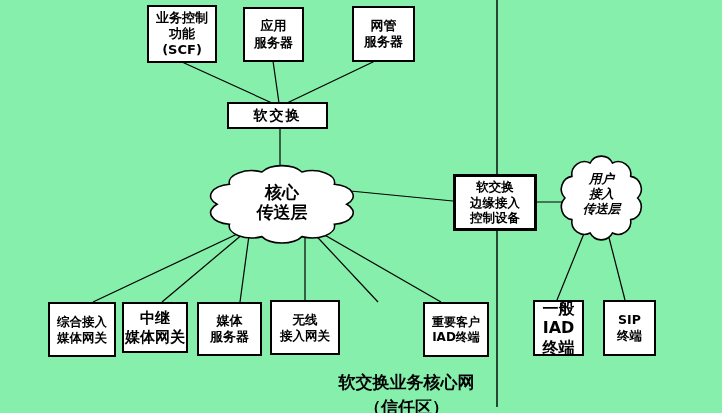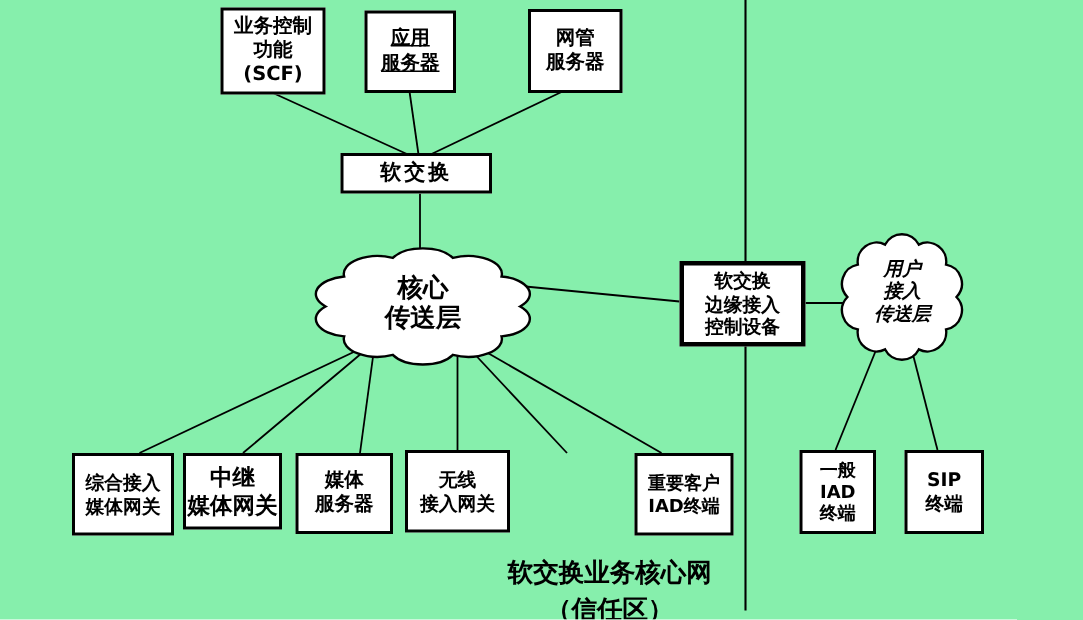--- a/index.html
+++ b/index.html
@@ -91,21 +91,21 @@
     <line x1="587" y1="226" x2="557" y2="300" stroke="#000" stroke-width="1.2"></line>
     <line x1="606" y1="226" x2="625" y2="300" stroke="#000" stroke-width="1.2"></line>
 
     <path d="M96,50 A16,16 0 0 1 87.2,77 A16,16 0 0 1 64.2,93.7 A16,16 0 0 1 35.8,93.7 A16,16 0 0 1 12.8,77 A16,16 0 0 1 4,50 A16,16 0 0 1 12.8,23 A16,16 0 0 1 35.8,6.3 A16,16 0 0 1 64.2,6.3 A16,16 0 0 1 87.2,23 A16,16 0 0 1 96,50 Z" transform="translate(211.4,167.3) scale(1.41,0.74)" fill="#ffffff" stroke="#000000" stroke-width="1.6" vector-effect="non-scaling-stroke"></path>
     <path d="M96,50 A16,16 0 0 1 87.2,77 A16,16 0 0 1 64.2,93.7 A16,16 0 0 1 35.8,93.7 A16,16 0 0 1 12.8,77 A16,16 0 0 1 4,50 A16,16 0 0 1 12.8,23 A16,16 0 0 1 35.8,6.3 A16,16 0 0 1 64.2,6.3 A16,16 0 0 1 87.2,23 A16,16 0 0 1 96,50 Z" transform="translate(561.8,158) scale(0.79,0.80)" fill="#ffffff" stroke="#000000" stroke-width="1.6" vector-effect="non-scaling-stroke"></path>
   </svg>
 
   <div class="node" style="left:147px; top:5px; width:70px; height:58px;">业务控制
 功能
 (SCF)</div>
-  <div class="node" style="left:243px; top:7px; width:61px; height:55px;text-decoration:underline;">应用
+  <div class="node" style="left:243px; top:7px; width:61px; height:55px;">应用
 服务器</div>
   <div class="node" style="left:352px; top:6px; width:63px; height:56px;">网管
 服务器</div>
 
   <div class="node title" style="left:227px; top:102px; width:101px; height:27px;">软交换</div>
 
   <div class="node heavy" style="left:453px; top:174px; width:84px; height:57px; font-size:12.5px;">软交换
 边缘接入
 控制设备</div>
 
@@ -119,21 +119,21 @@
 媒体网关</div>
   <div class="node" style="left:122px; top:302px; width:66px; height:51px; font-size:15px;">中继
 媒体网关</div>
   <div class="node" style="left:197px; top:302px; width:65px; height:54px;">媒体
 服务器</div>
   <div class="node" style="left:270px; top:300px; width:70px; height:55px; font-size:12.5px;">无线
 接入网关</div>
   <div class="node" style="left:423px; top:302px; width:66px; height:55px; font-size:12px;">重要客户
 IAD终端</div>
 
-  <div class="node" style="left:533px; top:300px; width:51px; height:56px; font-size:12px; line-height:1.2;">一般
+  <div class="node" style="left:533px; top:300px; width:51px; height:56px; font-size:16px; line-height:1.2;">一般
 IAD
 终端</div>
   <div class="node" style="left:603px; top:300px; width:53px; height:56px; font-size:12.5px;">SIP
 终端</div>
 
   <div class="caption" style="left:329px; top:370px; width:155px;">软交换业务核心网
 （信任区）</div>
 
 </div>
 

